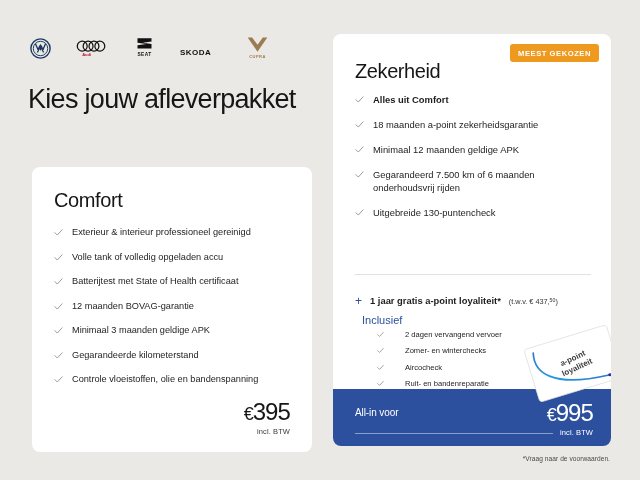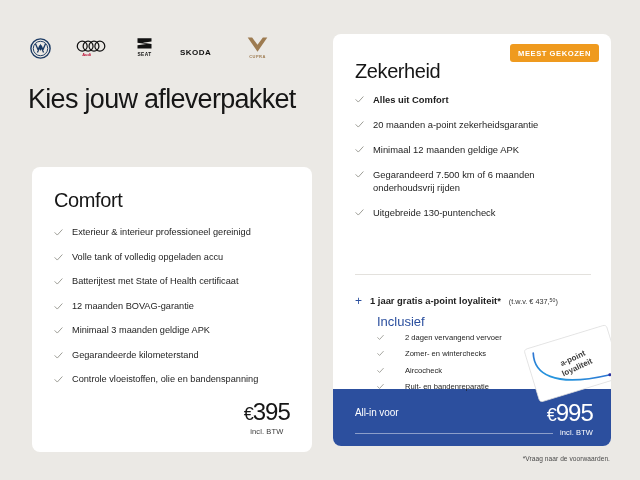--- a/index.html
+++ b/index.html
@@ -102,21 +102,21 @@
     width: 238px;
     display: flex;
     flex-direction: column;
     gap: 11.5px;
   }
 
   
   .price-block {
     position: absolute;
     right: 22px;
-    text-align: center;
+    text-align: right;
   }
   .comfort-price { bottom: 16px; }
 
   .price-amount {
     font-size: 24px;
     font-weight: 400;
     letter-spacing: -0.9px;
     line-height: 1;
     color: #161616;
     white-space: nowrap;
@@ -195,22 +195,22 @@
     white-space: nowrap;
   }
   .loyalty-value {
     font-size: 7.3px;
     color: #333;
     white-space: nowrap;
   }
   .loyalty-value sup { font-size: 5.2px; vertical-align: 0.45em; }
 
   .incl-label {
-    margin: 8px 0 4px 22px;
-    font-size: 13px;
+    margin: 8px 0 4px 7px;
+    font-size: 11px;
     color: #2b4f9e;
   }
 
   .sub-list {
     list-style: none;
     margin-left: 22px;
     display: flex;
     flex-direction: column;
     gap: 5.5px;
     position: relative;
@@ -408,21 +408,21 @@
           </svg>
       </span>
       <span>Alles uit Comfort</span>
     </li>
     <li class="feat">
       <span class="check">
         <svg viewBox="0 0 12 12">
             <path d="M1.2 6.2 L4.4 9.4 L10.8 2.4" fill="none" stroke="#9a9a93" stroke-width="1.3" stroke-linecap="round" stroke-linejoin="round"></path>
           </svg>
       </span>
-      <span>20 maanden a-point zekerheidsgarantie</span>
+      <span>18 maanden a-point zekerheidsgarantie</span>
     </li>
     <li class="feat">
       <span class="check">
         <svg viewBox="0 0 12 12">
             <path d="M1.2 6.2 L4.4 9.4 L10.8 2.4" fill="none" stroke="#9a9a93" stroke-width="1.3" stroke-linecap="round" stroke-linejoin="round"></path>
           </svg>
       </span>
       <span>Minimaal 12 maanden geldige APK</span>
     </li>
     <li class="feat">

